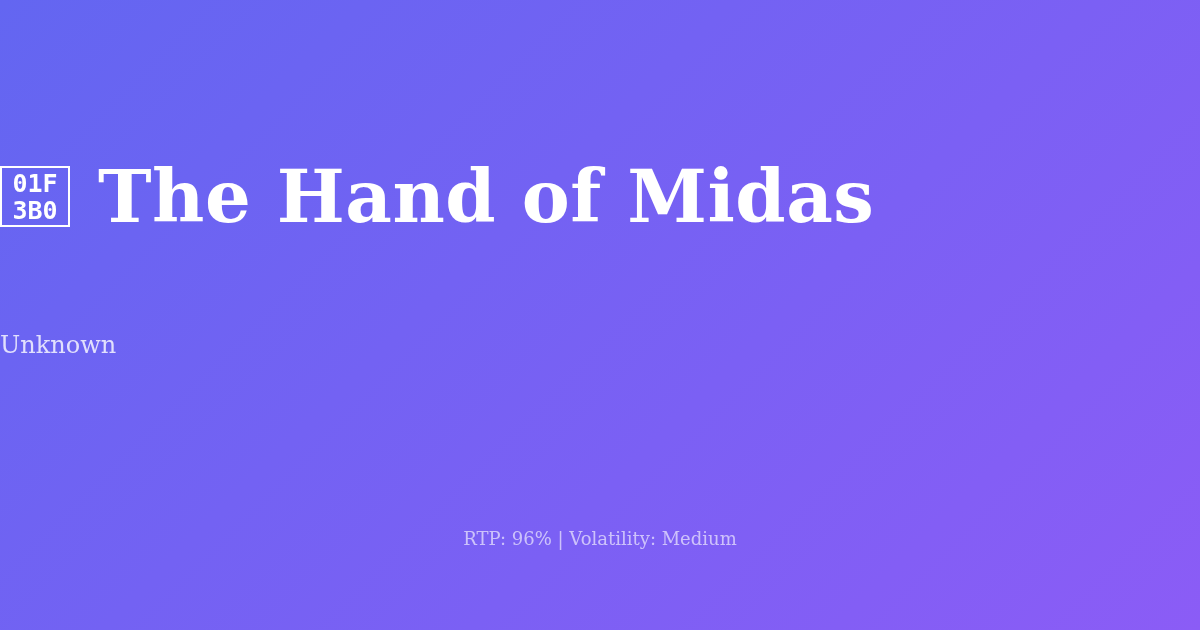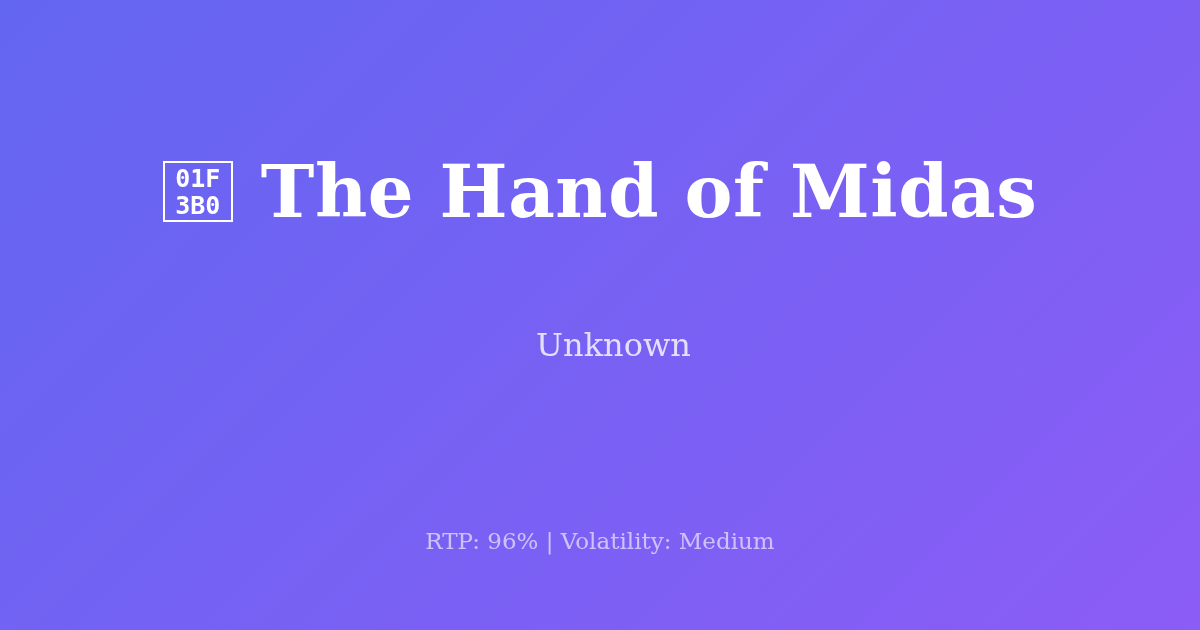--- a/index.html
+++ b/index.html
@@ -27,21 +27,21 @@
 
   
   .hero {
     position: absolute;
     left: 0;
     right: 0;
     top: 0;
     height: 470px;
     display: flex;
     flex-direction: column;
-    align-items: center;
+    align-items: flex-start;
     justify-content: center;
   }
 
   .title-row {
     display: flex;
     align-items: center;
     justify-content: center;
     gap: 28px;
     white-space: nowrap;
   }
@@ -75,35 +75,34 @@
     font-size: 72px;
     line-height: 1.05;
     color: #ffffff;
     letter-spacing: 0.5px;
   }
 
   .subtitle {
     margin-top: 48px;
     font-family: "DejaVu Serif", "Liberation Serif", serif;
     font-weight: 400;
-    font-size: 32px;
+    font-size: 24px;
     line-height: 1.2;
     color: rgba(255, 255, 255, 0.80);
-    margin-left: 27px;
   }
 
   .footer {
     position: absolute;
     left: 0;
     right: 0;
     top: 528px;
     text-align: center;
     font-family: "DejaVu Serif", "Liberation Serif", serif;
     font-weight: 400;
-    font-size: 23px;
+    font-size: 18px;
     line-height: 1.2;
     color: rgba(255, 255, 255, 0.62);
   }
 </style>
 </head>
 <body>
 
 <div class="og-card">
 
   <div class="hero">

